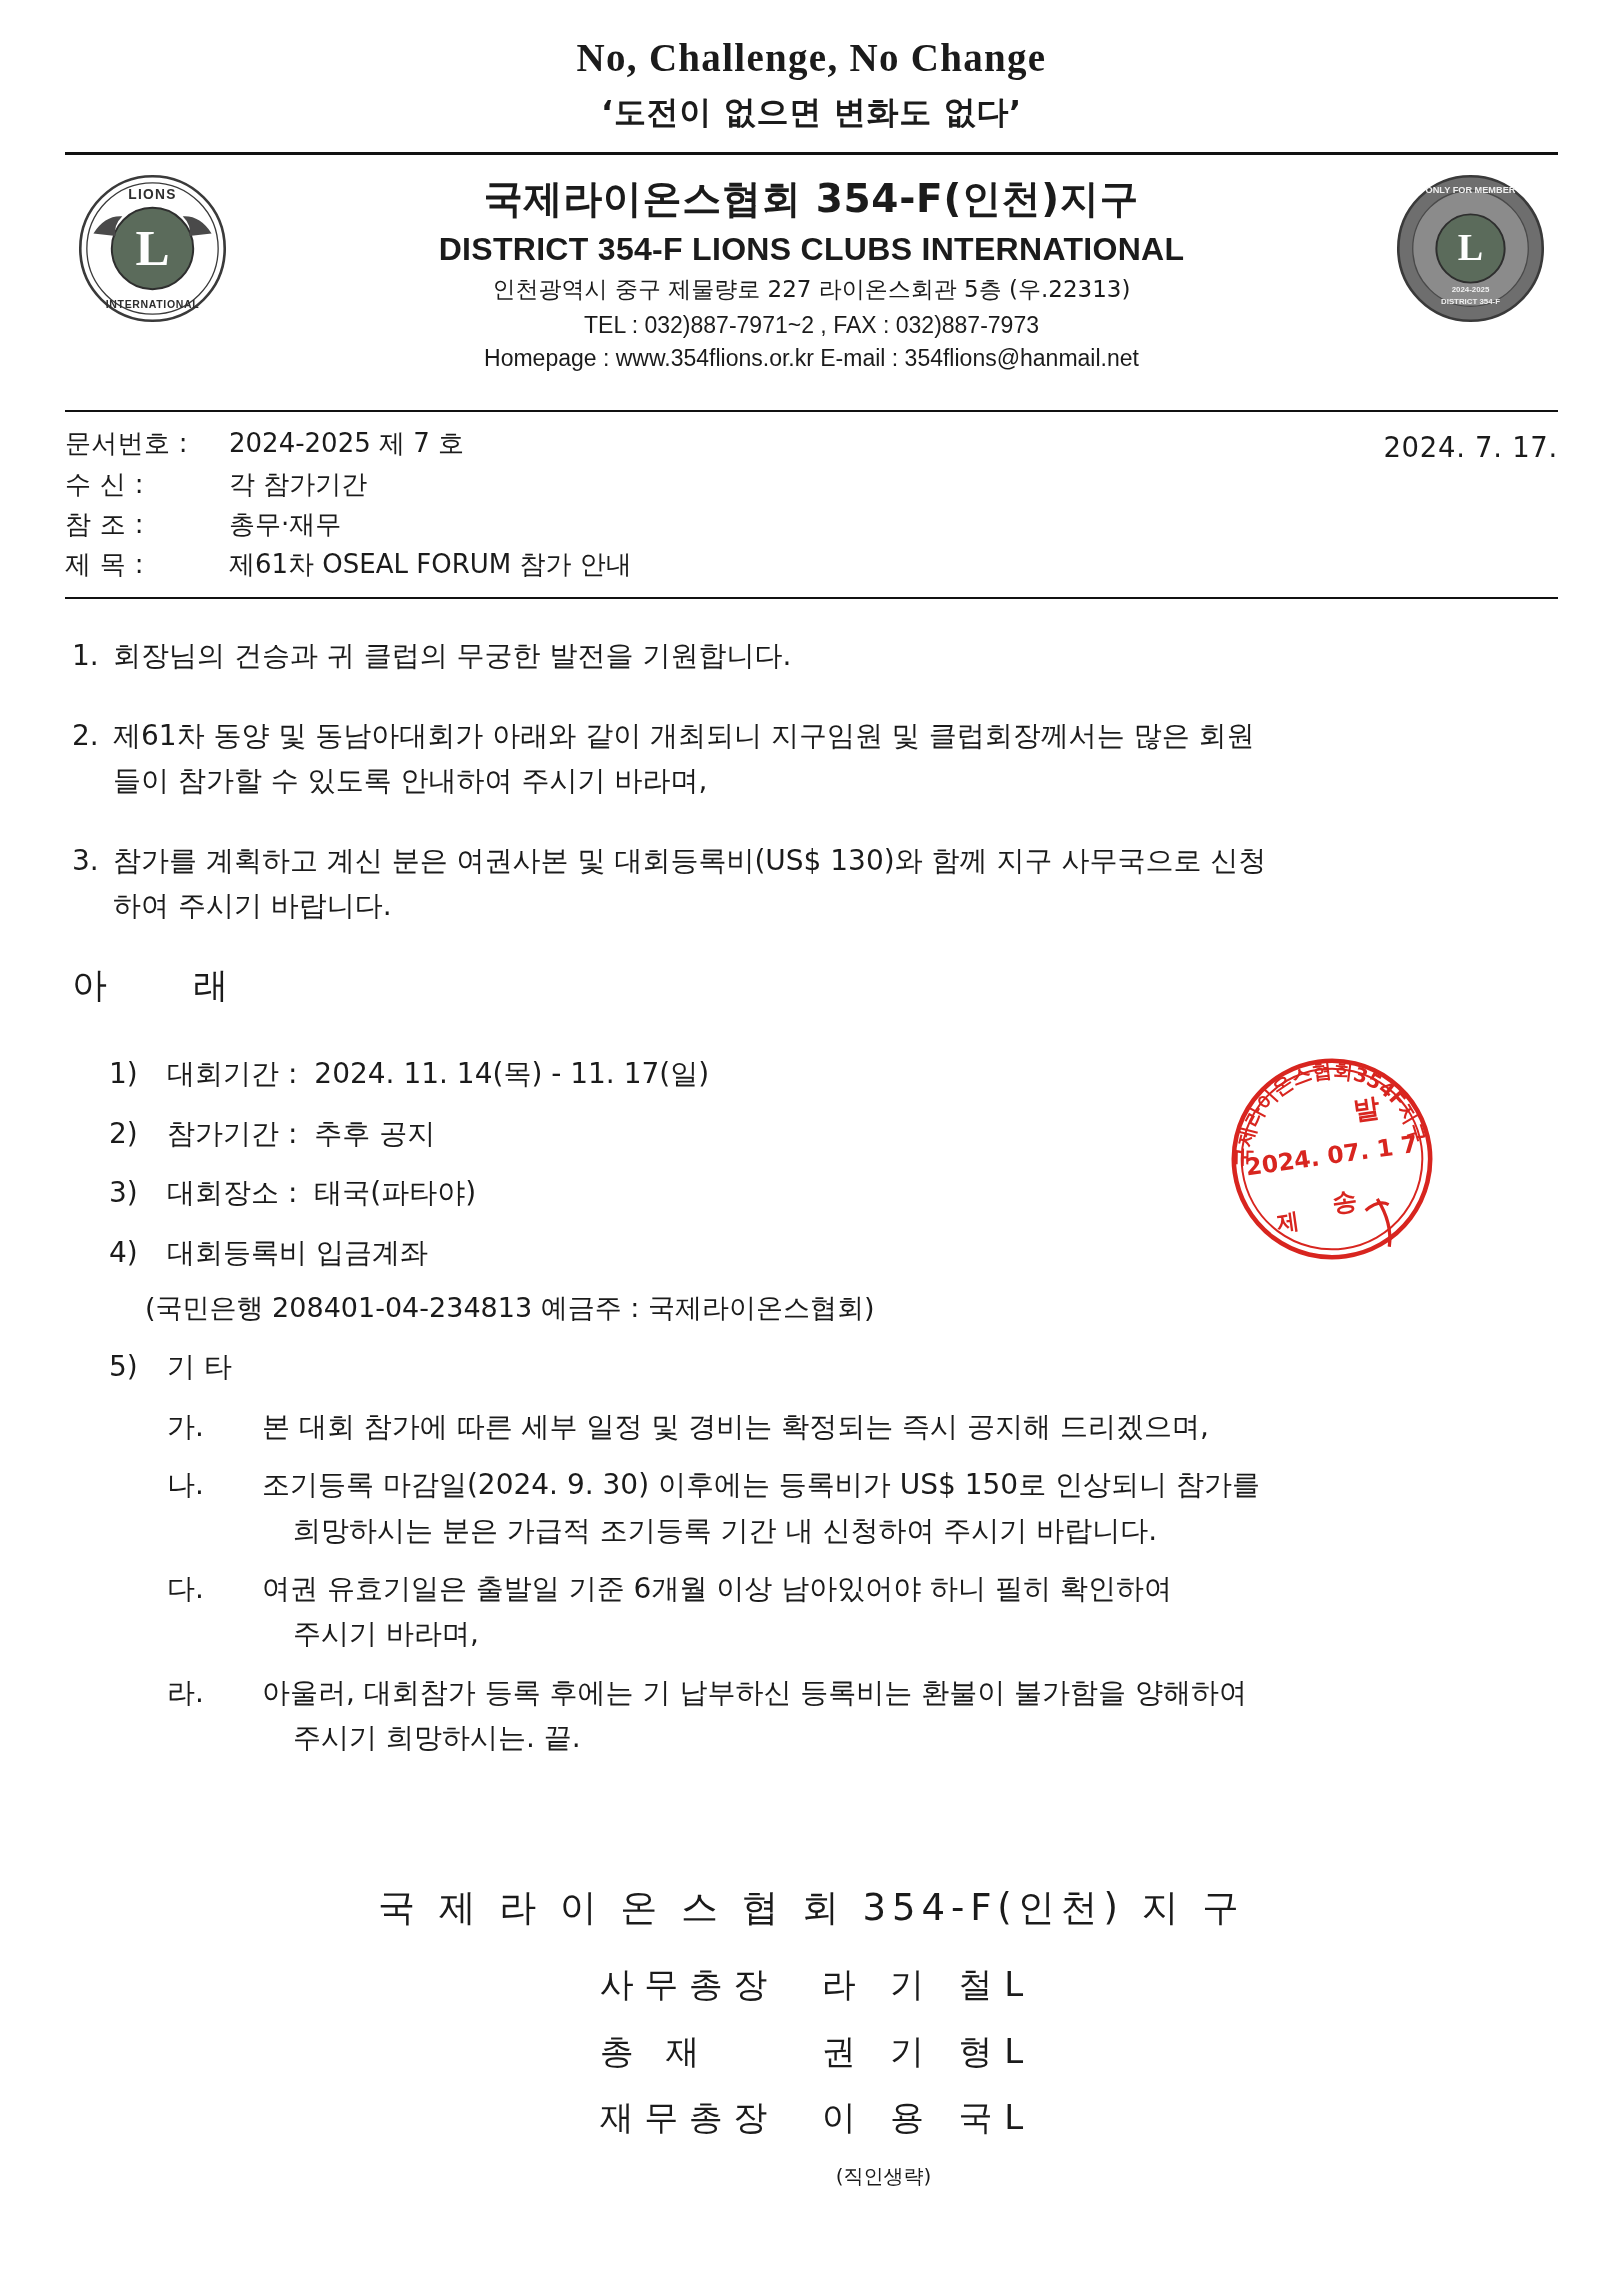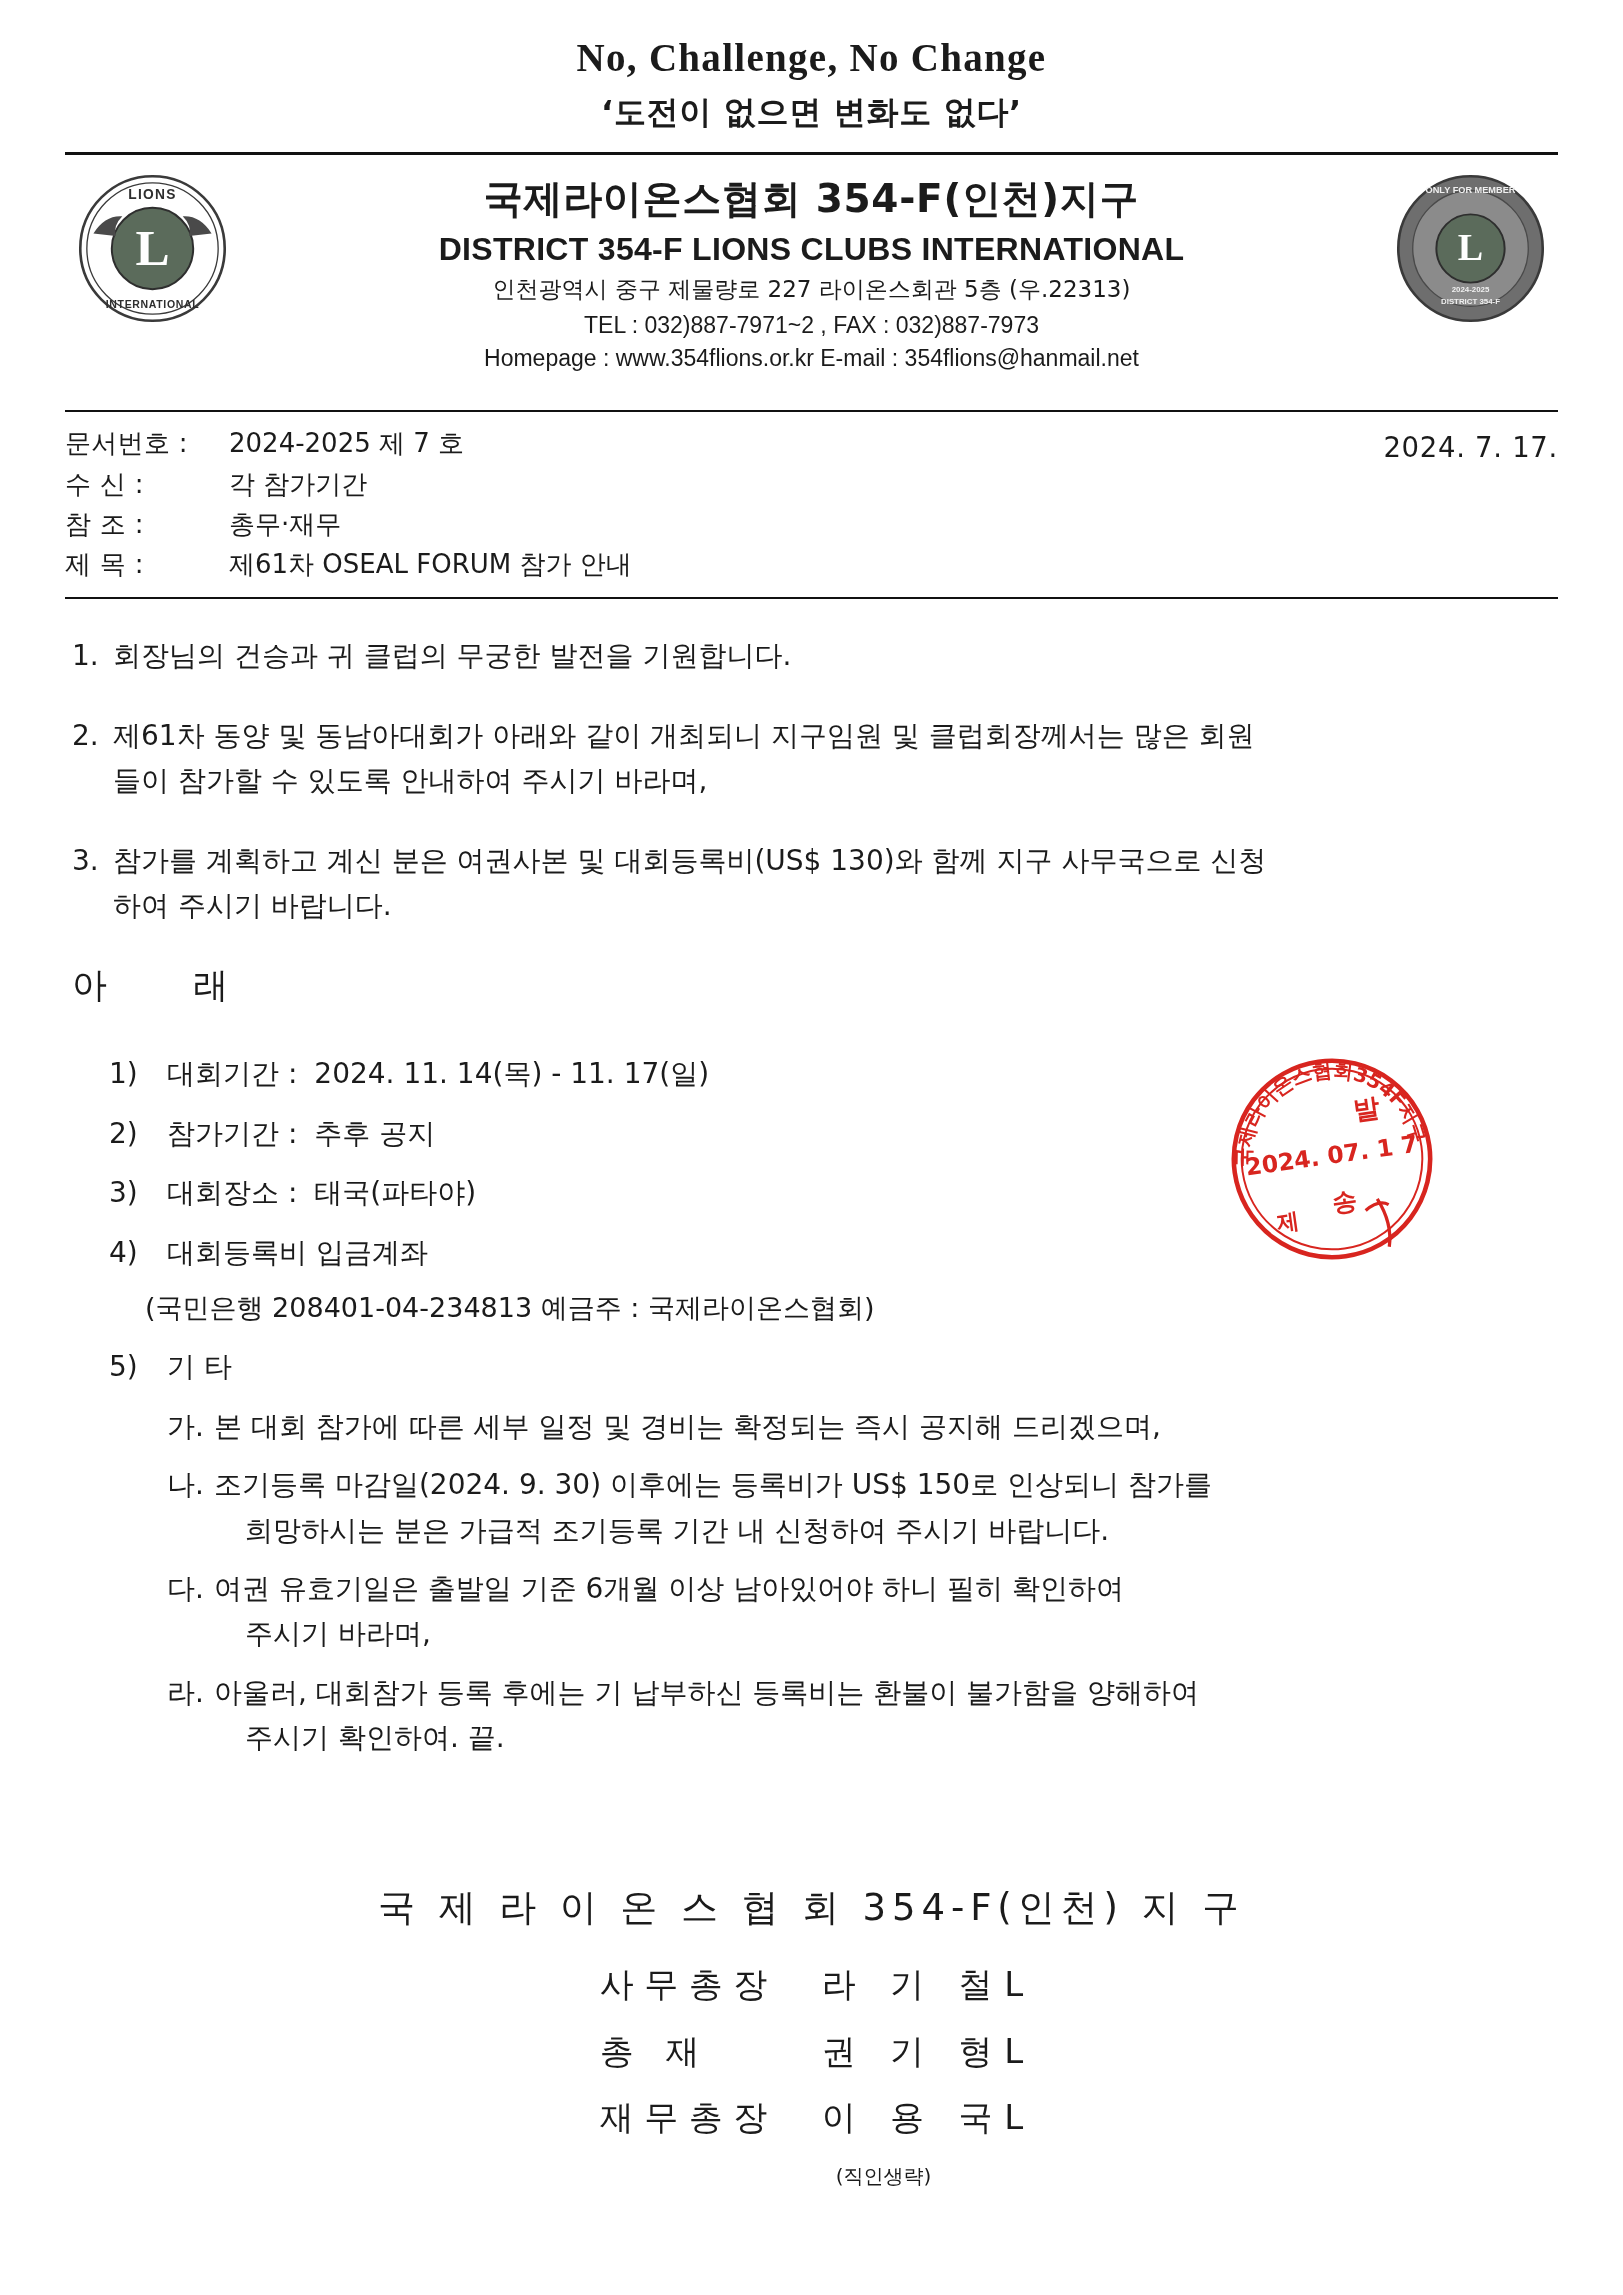--- a/index.html
+++ b/index.html
@@ -185,21 +185,21 @@
   }
   .sli {
     display: flex;
     margin-top: 13px;
     font-size: 28px;
   }
   .sli .snum {
     width: 47px;
     flex: 0 0 47px;
   }
-  .sli .stxt { flex: 1; }
+  .sli .stxt { flex: 1; margin-left: 48px; }
   .sli .stxt .cont {
     display: block;
     margin-left: 31px;
   }
 
   
   .stamp {
     position: absolute;
     left: 1224px;
     top: 1051px;
@@ -391,21 +391,21 @@
           <div class="snum">다.</div>
           <div class="stxt">
             <span>여권 유효기일은 출발일 기준 6개월 이상 남아있어야 하니 필히 확인하여</span>
             <span class="cont">주시기 바라며,</span>
           </div>
         </div>
         <div class="sli">
           <div class="snum">라.</div>
           <div class="stxt">
             <span>아울러, 대회참가 등록 후에는 기 납부하신 등록비는 환불이 불가함을 양해하여</span>
-            <span class="cont">주시기 확인하여.      끝.</span>
+            <span class="cont">주시기 희망하시는.      끝.</span>
           </div>
         </div>
       </div>
     </div>
 
     <div class="sign">
       <div class="sign-org">국 제 라 이 온 스 협 회 354-F(인천) 지 구</div>
       <div class="sign-rows">
         <div class="sign-row">
           <span class="role">사무총장</span><span class="name">라 기 철</span><span class="suffix">L</span>

